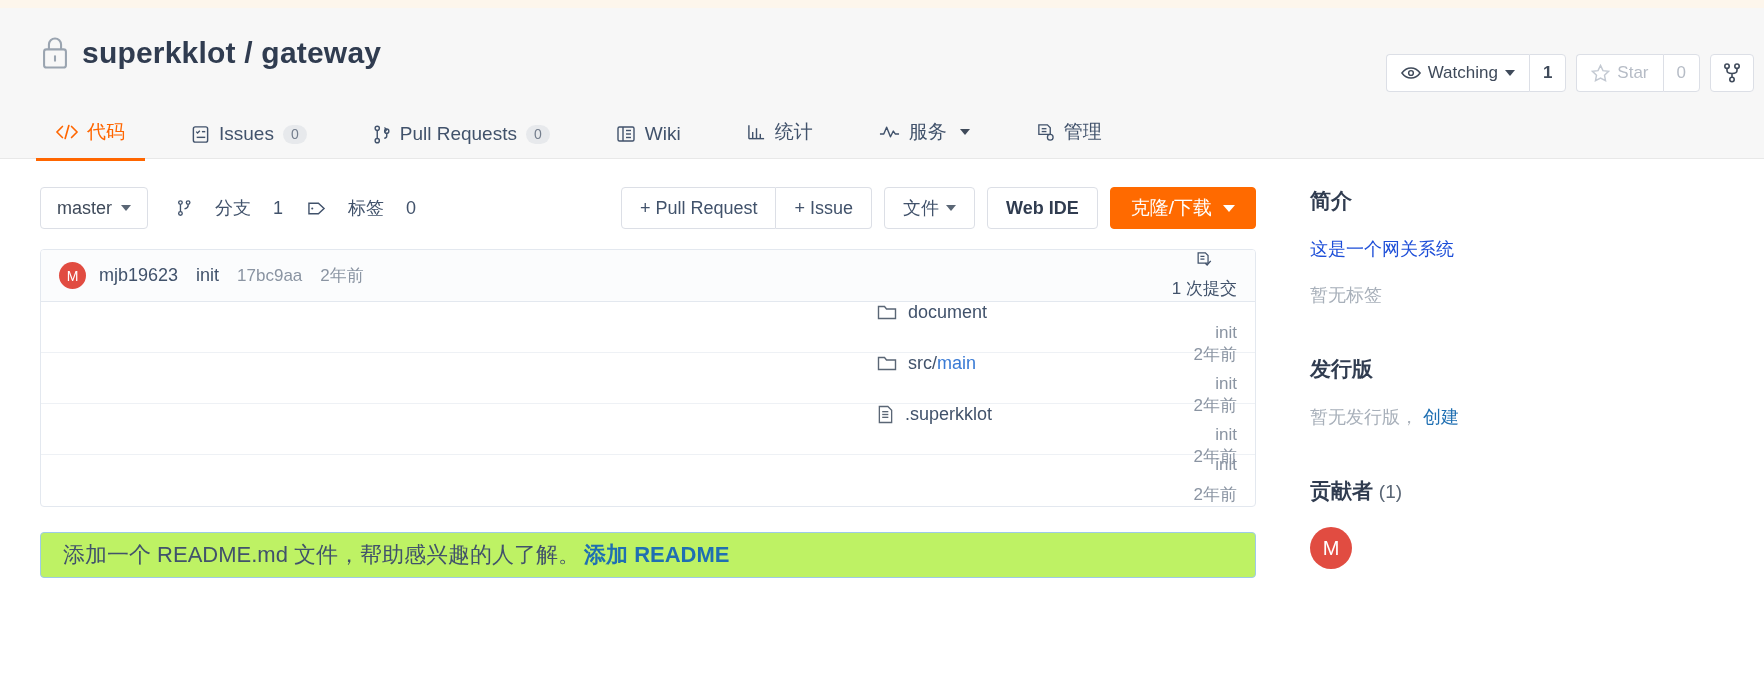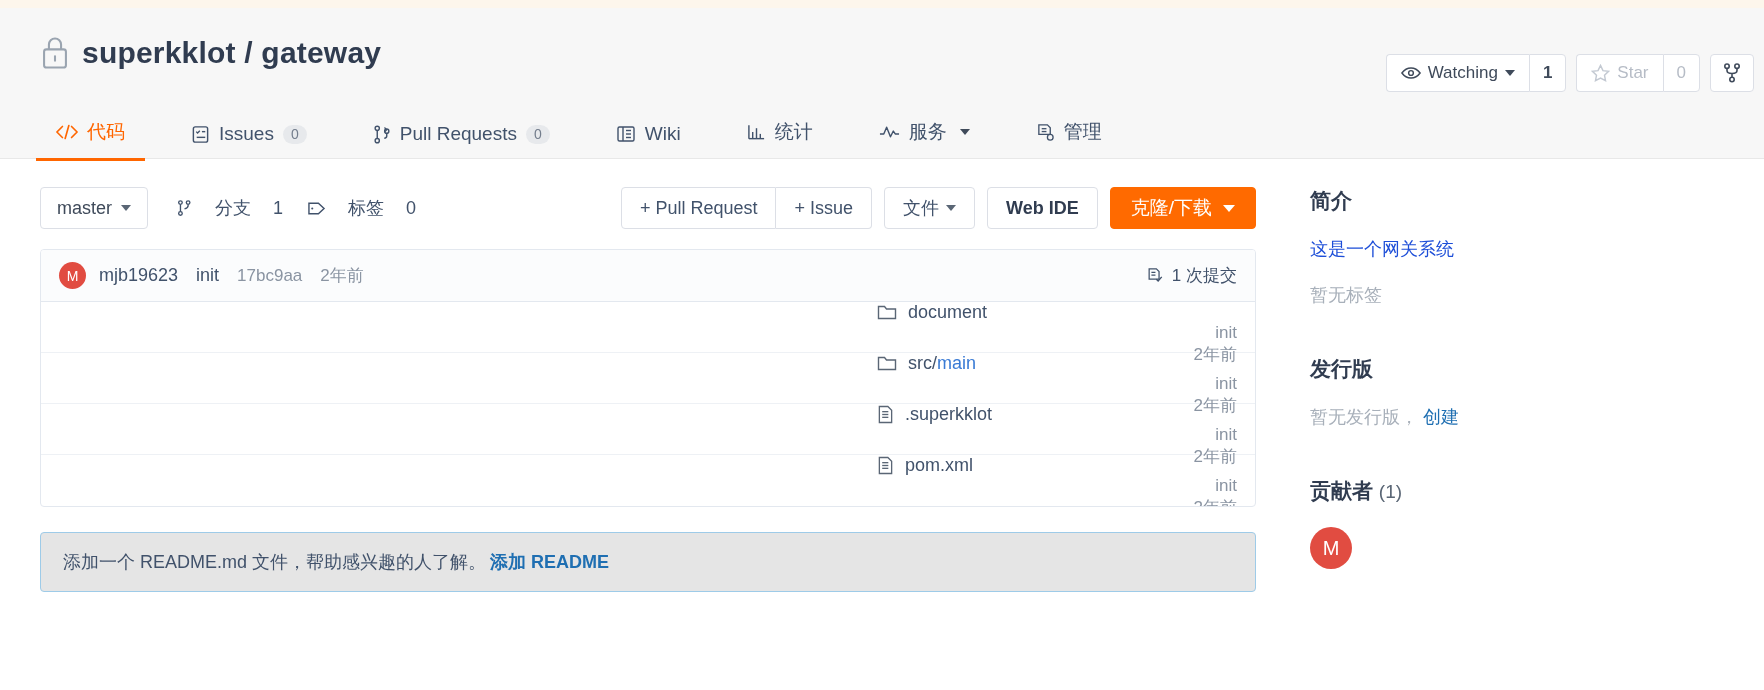--- a/index.html
+++ b/index.html
@@ -115,37 +115,37 @@
   }
   .avatar {
     width: 27px; height: 27px; border-radius: 50%; background: #e14c41;
     color: #fff; font-size: 14px; display: flex; align-items: center;
     justify-content: center; margin-right: 13px; font-weight: 500;
   }
   .c-author { font-size: 18px; color: #41526b; margin-right: 18px; }
   .c-msg { font-size: 18px; color: #41526b; margin-right: 18px; }
   .c-sha { font-size: 17px; color: #8a94a2; margin-right: 18px; }
   .c-time { font-size: 17px; color: #8a94a2; }
-  .c-count { display: flex; align-items: center; gap: 8px; font-size: 17px; color: #41526b; }
+  .c-count { display: flex; align-items: center; gap: 8px; font-size: 17px; color: #41526b; flex-direction: column; }
 
   .frow {
     display: flex; align-items: flex-end; height: 51px;
     border-bottom: 1px solid #eef1f5; padding: 0 18px; flex-direction: column;
   }
   .frow:last-child { border-bottom: none; }
   .fname { display: flex; align-items: center; gap: 11px; width: 360px; }
   .fname .txt { font-size: 18px; color: #41526b; }
   .fname .txt .hl { color: #3a7bd5; }
   .fcommit { font-size: 17px; color: #8a94a2; flex: 1; }
   .ftime { font-size: 17px; color: #8a94a2; }
 
   .readme-box {
     margin-top: 25px; border: 1px solid #9ecbe8; border-radius: 4px;
-    background: #e5e5e5; height: 60px; display: flex; align-items: center;
-    padding: 0 22px; font-size: 18px; color: #41526b;
+    background: #bef264; height: 46px; display: flex; align-items: center;
+    padding: 0 22px; font-size: 22px; color: #41526b;
   }
   .readme-box a { color: #1f6fb2; font-weight: bold; text-decoration: none; margin-left: 4px; }
 
   .sidebar { width: 460px; padding: 28px 0 0 54px; }
   .sb-h { font-size: 21px; font-weight: bold; color: #303c50; }
   .sb-p { font-size: 18px; color: #1d4ed8; margin-top: 22px; }
   .sb-muted { font-size: 18px; color: #a8b0ba; margin-top: 22px; }
   .sb-sec { margin-top: 48px; }
   .sb-link { color: #1f6fb2; text-decoration: none; }
   .sb-count { font-weight: normal; font-size: 19px; color: #5a6675; }
@@ -423,31 +423,20 @@
                 <line x1="5.5" y1="13" x2="12" y2="13"></line>
             </svg>
           </span>
           <span class="txt">.superkklot</span>
         </div>
         <div class="fcommit">init</div>
         <div class="ftime">2年前</div>
       </div>
 
       <div class="frow">
-        <div class="fname">
-          <span>
-            <svg width="17" height="19" viewBox="0 0 18 20" fill="none" stroke="#5a6675" stroke-width="1.4">
-              <path d="M2.5 1.5h9l4 4v13h-13z"></path>
-              <line x1="5.5" y1="7" x2="12" y2="7"></line>
-                <line x1="5.5" y1="10" x2="12" y2="10"></line>
-                <line x1="5.5" y1="13" x2="12" y2="13"></line>
-            </svg>
-          </span>
-          <span class="txt">pom.xml</span>
-        </div>
         <div class="fcommit">init</div>
         <div class="ftime">2年前</div>
       </div>
     </div>
 
     <div class="readme-box">
       <span>添加一个 README.md 文件，帮助感兴趣的人了解。</span>
       <a href="#" class="readme-link">添加 README</a>
     </div>
 

